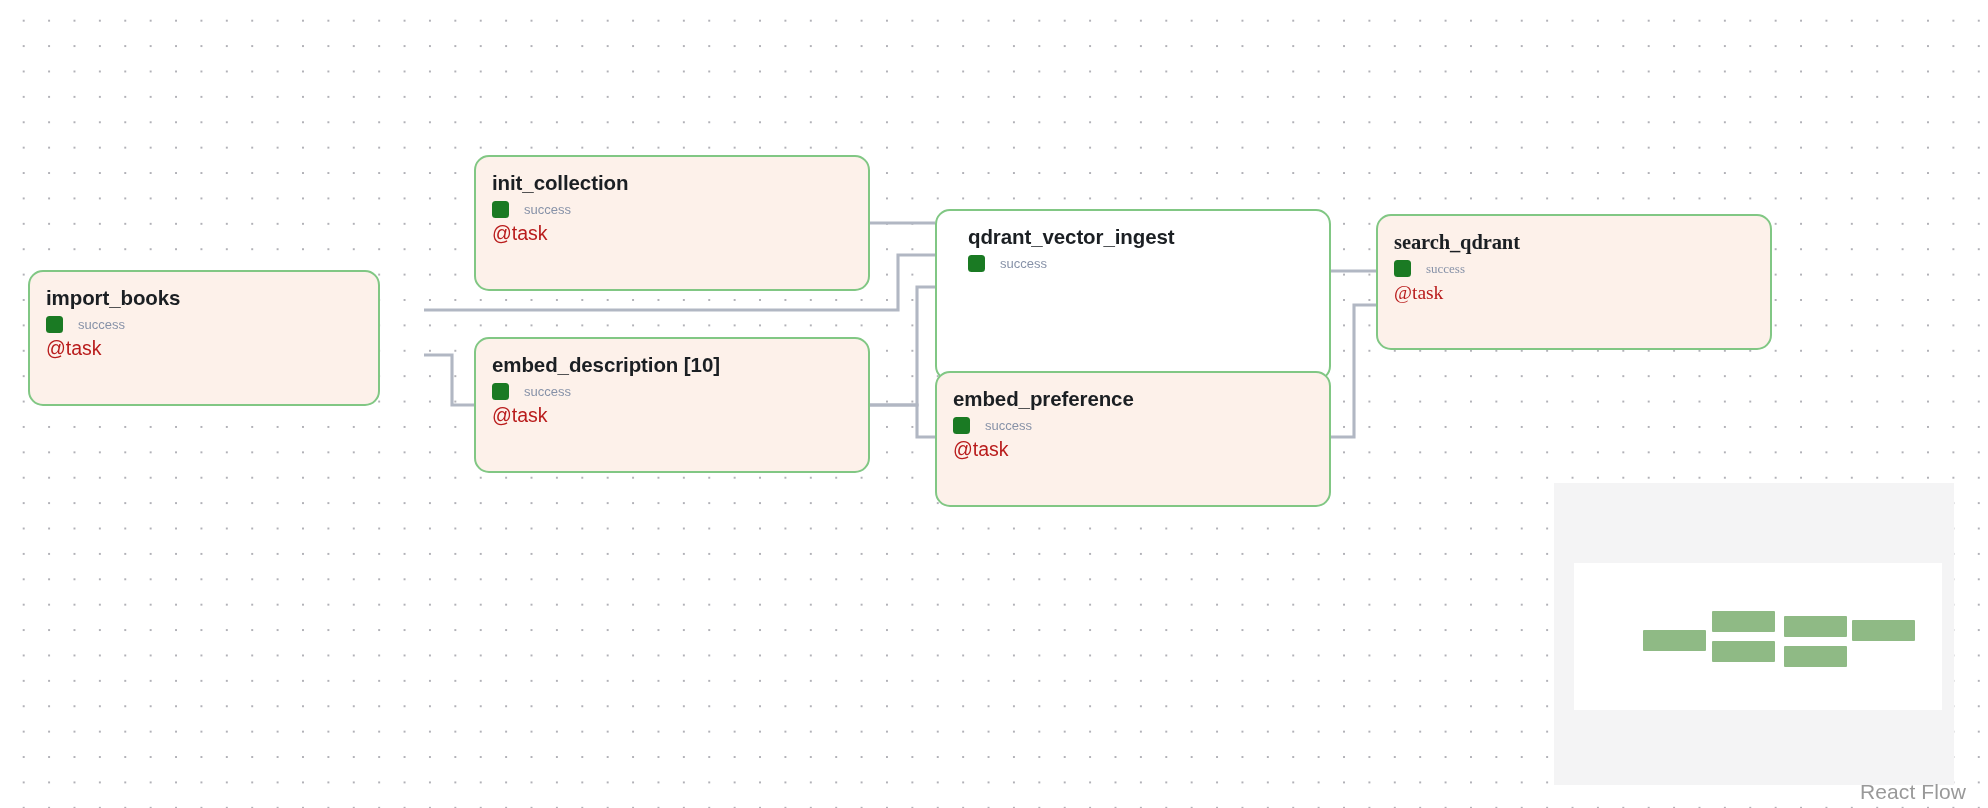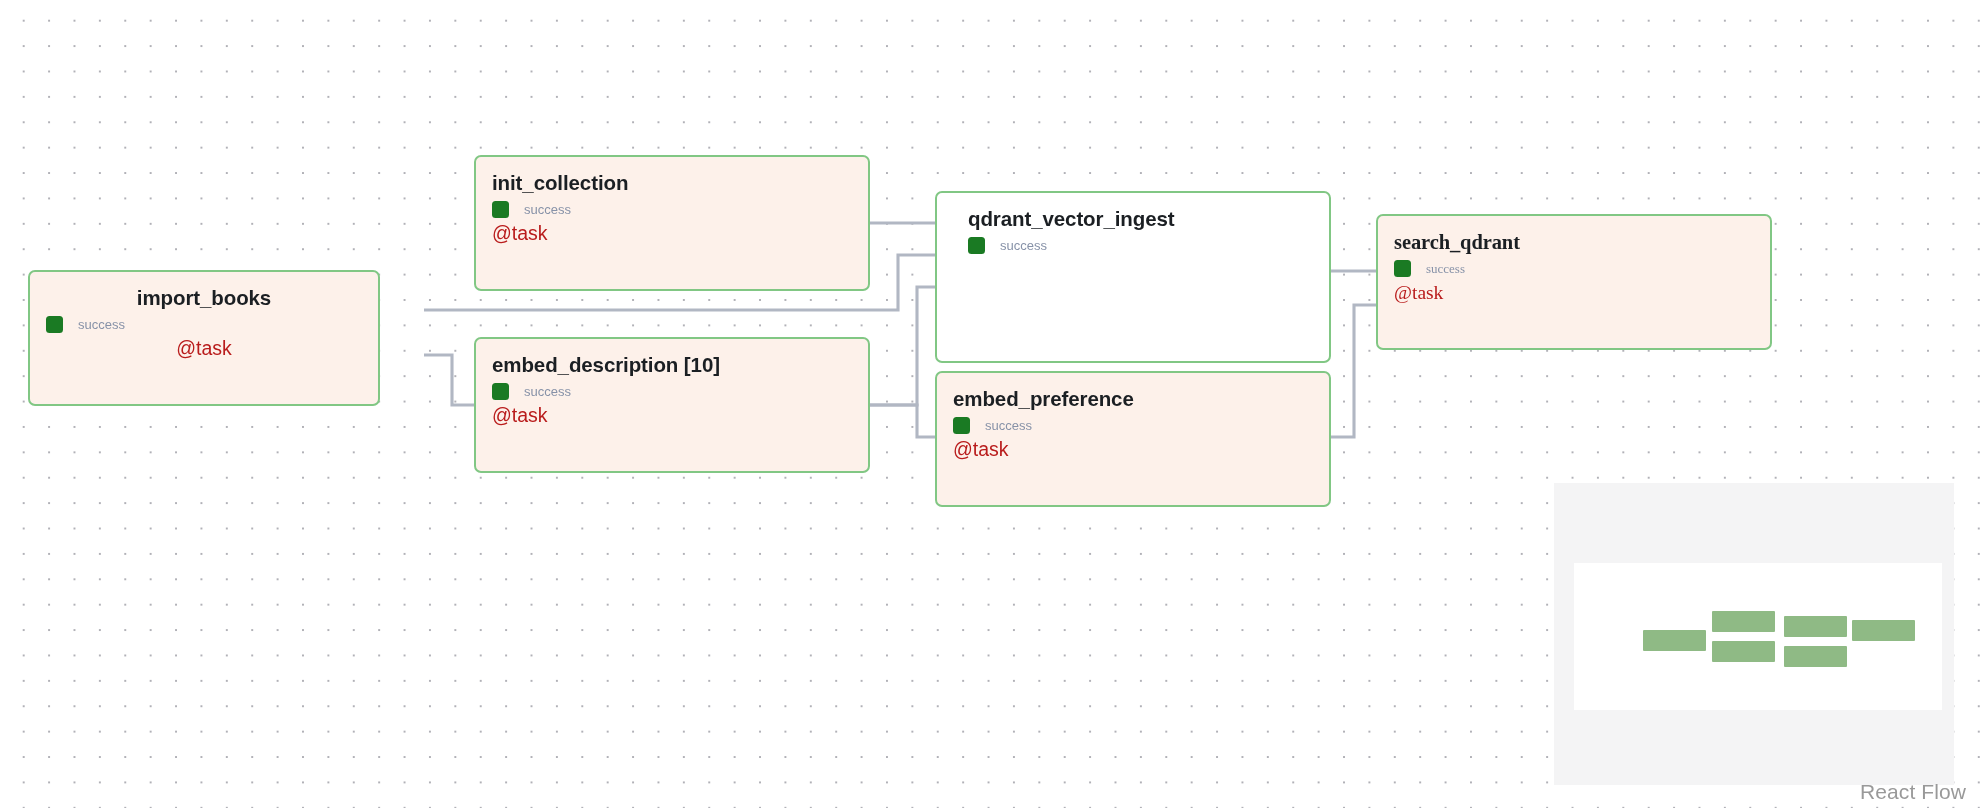--- a/index.html
+++ b/index.html
@@ -30,21 +30,21 @@
     top: 0;
     width: 1988px;
     height: 808px;
     pointer-events: none;
   }
 
   .node {
     position: absolute;
     box-sizing: border-box;
     border: 2.6px solid #81c784;
-    border-radius: 7px;
+    border-radius: 15px;
     background: #fdf1ea;
     padding: 14px 16px 10px 16px;
     overflow: hidden;
   }
   .node.plain { background: #ffffff; }
 
   .node-title {
     font-size: 20.5px;
     font-weight: bold;
     color: #1b1f23;
@@ -142,21 +142,21 @@
       <path d="M 870 405 L 917 405 L 917 287 L 935 287"></path>
 
       <path d="M 870 405 L 917 405 L 917 437 L 935 437"></path>
 
       <path d="M 1331 271 L 1354 271 L 1354 271 L 1376 271"></path>
 
       <path d="M 1331 437 L 1354 437 L 1354 305 L 1376 305"></path>
     </g>
   </svg>
 
-  <div class="node" id="n-import_books" style="left: 28px; top: 270px; width: 352px; height: 136px; text-align: center;">
+  <div class="node" id="n-import_books" style="left: 28px; top: 270px; width: 352px; height: 136px;">
     <div class="node-title">import_books</div>
     <div class="node-status">
       <span class="status-swatch"></span>
       <span class="status-label">success</span>
     </div>
     <div class="node-sub">@task</div>
     <span class="handle right" style="top:40px"></span>
     <span class="handle right" style="top:85px"></span>
   </div>
 
@@ -174,21 +174,21 @@
     <div class="node-title">embed_description [10]</div>
     <div class="node-status">
       <span class="status-swatch"></span>
       <span class="status-label">success</span>
     </div>
     <div class="node-sub">@task</div>
     <span class="handle left" style="top:66px"></span>
     <span class="handle right" style="top:66px"></span>
   </div>
 
-  <div class="node plain" id="n-qdrant_vector_ingest" style="left: 935px; top: 191px; width: 396px; height: 172px; padding-left: 31px;">
+  <div class="node plain" id="n-qdrant_vector_ingest" style="left: 935px; top: 209px; width: 396px; height: 172px; padding-left: 31px;">
     <div class="node-title">qdrant_vector_ingest</div>
     <div class="node-status">
       <span class="status-swatch"></span>
       <span class="status-label">success</span>
     </div>
     <span class="handle left" style="top:29px"></span>
     <span class="handle left" style="top:61px"></span>
     <span class="handle left" style="top:93px"></span>
     <span class="handle right" style="top:77px"></span>
   </div>

